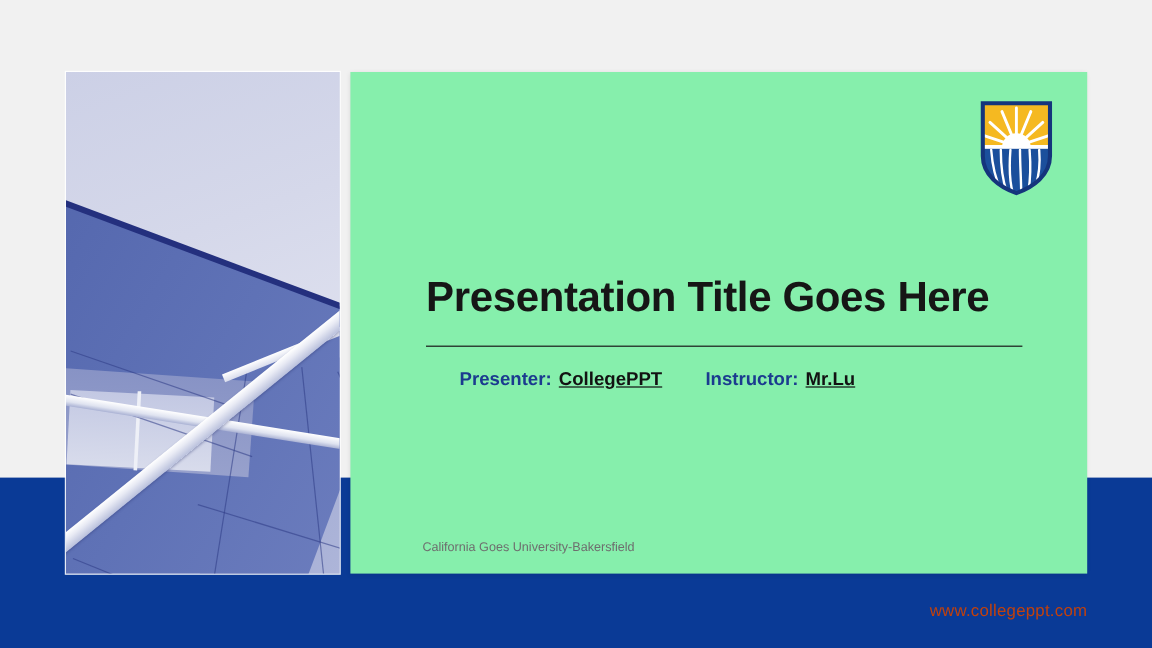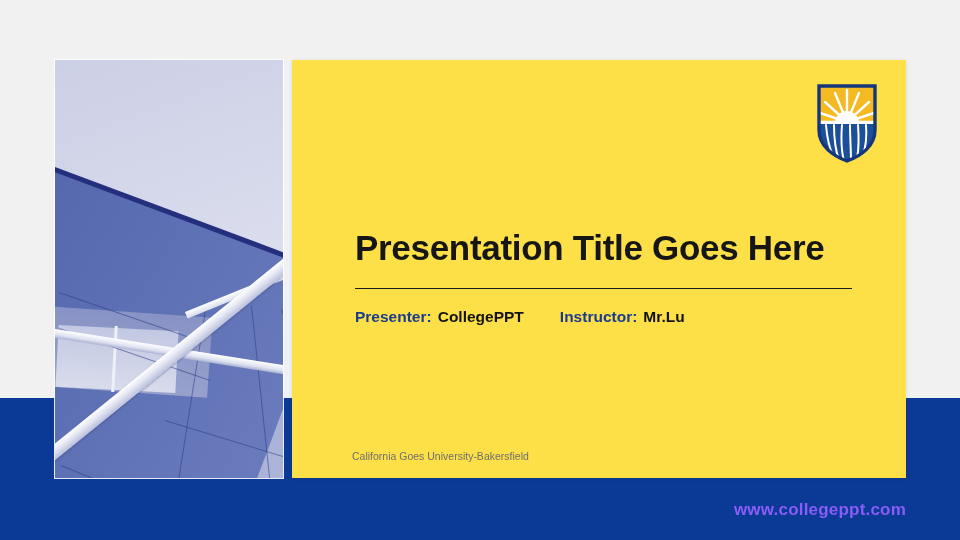--- a/index.html
+++ b/index.html
@@ -31,23 +31,23 @@
     top: 398px;
     width: 960px;
     height: 142px;
     background: #0a3a96;
   }
 
   .website-url {
     position: absolute;
     right: 54px;
     top: 500px;
-    color: #8b5cf6;
-    font-size: 17px;
-    font-weight: bold;
+    color: #c2410c;
+    font-size: 14px;
+    font-weight: normal;
     letter-spacing: 0.2px;
     white-space: nowrap;
   }
 
   
   .photo-frame {
     position: absolute;
     left: 55px;
     top: 60px;
     width: 228px;
@@ -160,21 +160,21 @@
     transform-origin: 0 0;
   }
 
   
   .card {
     position: absolute;
     left: 292px;
     top: 60px;
     width: 614px;
     height: 418px;
-    background: #fde047;
+    background: #86efac;
     box-shadow: 0 1px 4px rgba(0,0,0,0.10);
   }
 
   
   .logo {
     position: absolute;
     right: 26px;
     top: 22px;
     width: 66px;
     height: 82px;
@@ -204,24 +204,24 @@
   .meta-row {
     position: absolute;
     left: 63px;
     top: 248px;
     display: flex;
     align-items: baseline;
     font-size: 15.5px;
     font-weight: bold;
     white-space: nowrap;
   }
-  .meta-group { display: flex; align-items: baseline; }
+  .meta-group { display: flex; align-items: baseline; margin-left: 28px; }
   .meta-group + .meta-group { margin-left: 36px; }
   .meta-label { color: #1b3b8f; }
-  .meta-value { color: #121212; margin-left: 6px; }
+  .meta-value { color: #121212; margin-left: 6px; text-decoration: underline; }
 
   .footer-note {
     position: absolute;
     left: 60px;
     top: 390px;
     font-size: 10.5px;
     color: #6e6e6e;
     white-space: nowrap;
   }
 </style>

